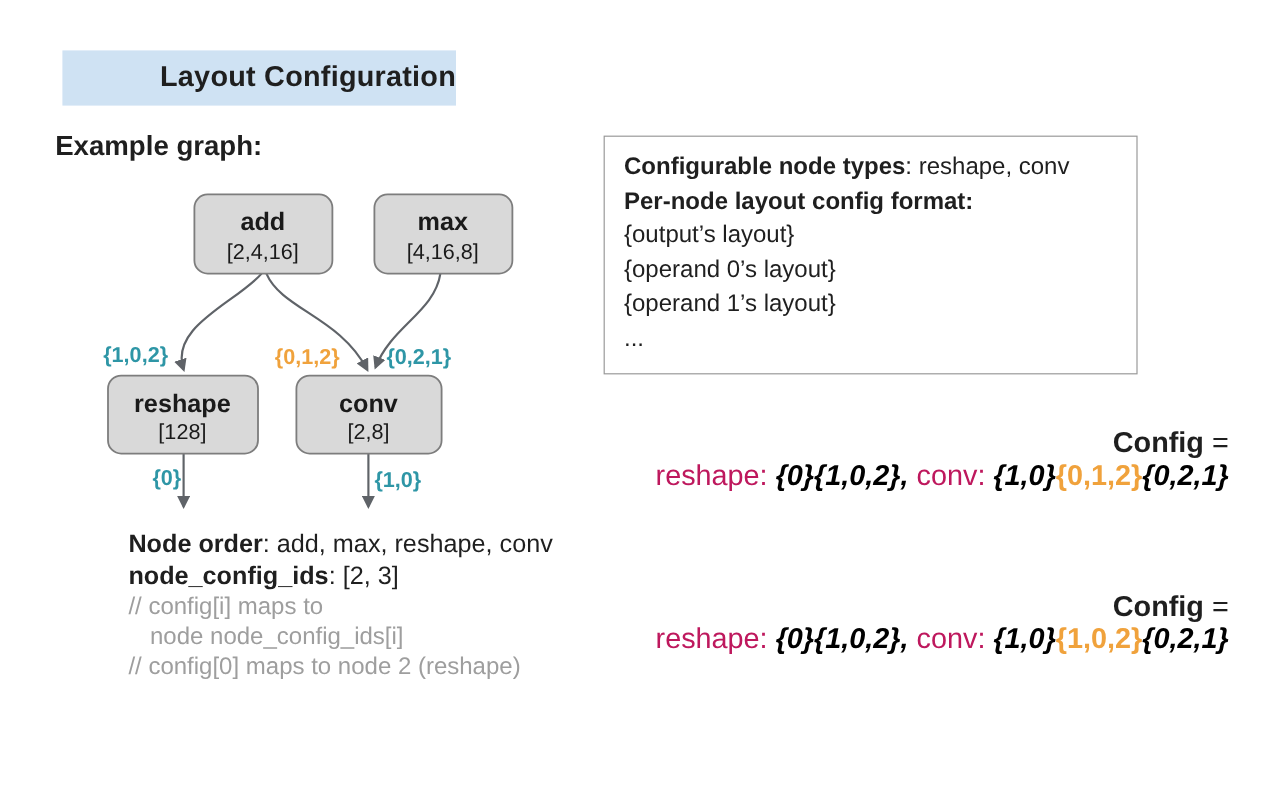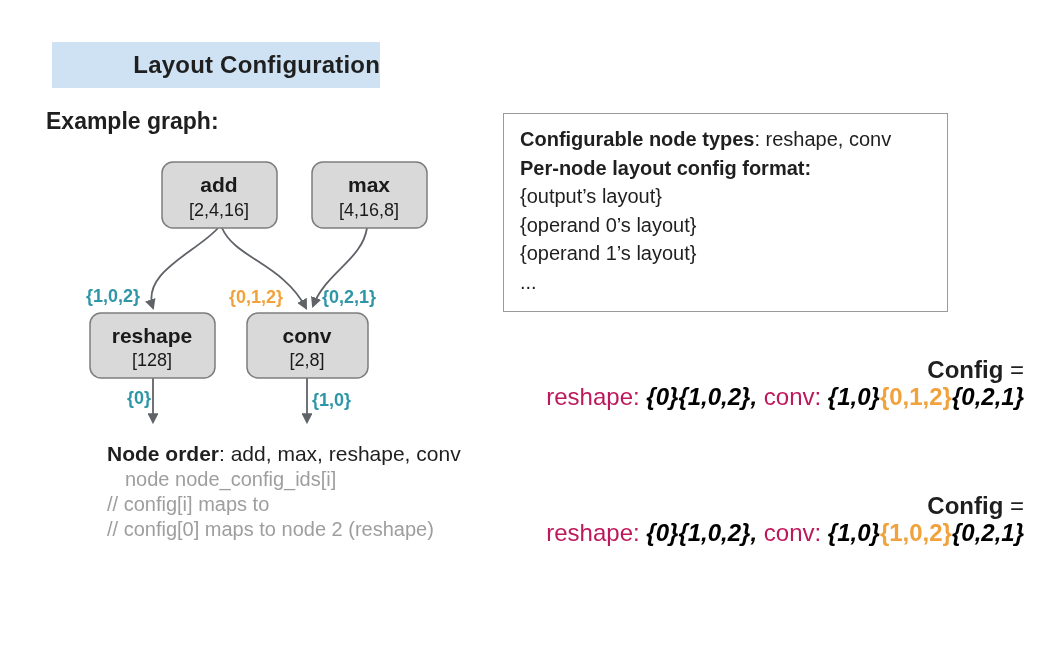--- a/index.html
+++ b/index.html
@@ -132,22 +132,23 @@
       <text class="lbl-teal" x="31" y="152">{1,0,2}</text>
       <text class="lbl-orange" x="174" y="153">{0,1,2}</text>
       <text class="lbl-teal" x="267" y="153">{0,2,1}</text>
       <text class="lbl-teal" x="72" y="254">{0}</text>
       <text class="lbl-teal" x="257" y="256">{1,0}</text>
     </g>
   </svg>
 
   <div class="node-order-block">
     <div><span class="b">Node order</span><span>: add, max, reshape, conv</span></div>
+    <div><span class="b">node_config_ids</span><span>: [2, 3]</span></div>
+    <div class="comment">// config[i] maps to</div>
     <div class="comment indent">node node_config_ids[i]</div>
-    <div class="comment">// config[i] maps to</div>
     <div class="comment">// config[0] maps to node 2 (reshape)</div>
   </div>
 
   <div class="info-box">
     <div><span class="b">Configurable node types</span><span>: reshape, conv</span></div>
     <div class="b">Per-node layout config format:</div>
     <div>{output’s layout}</div>
     <div>{operand 0’s layout}</div>
     <div>{operand 1’s layout}</div>
     <div>...</div>

